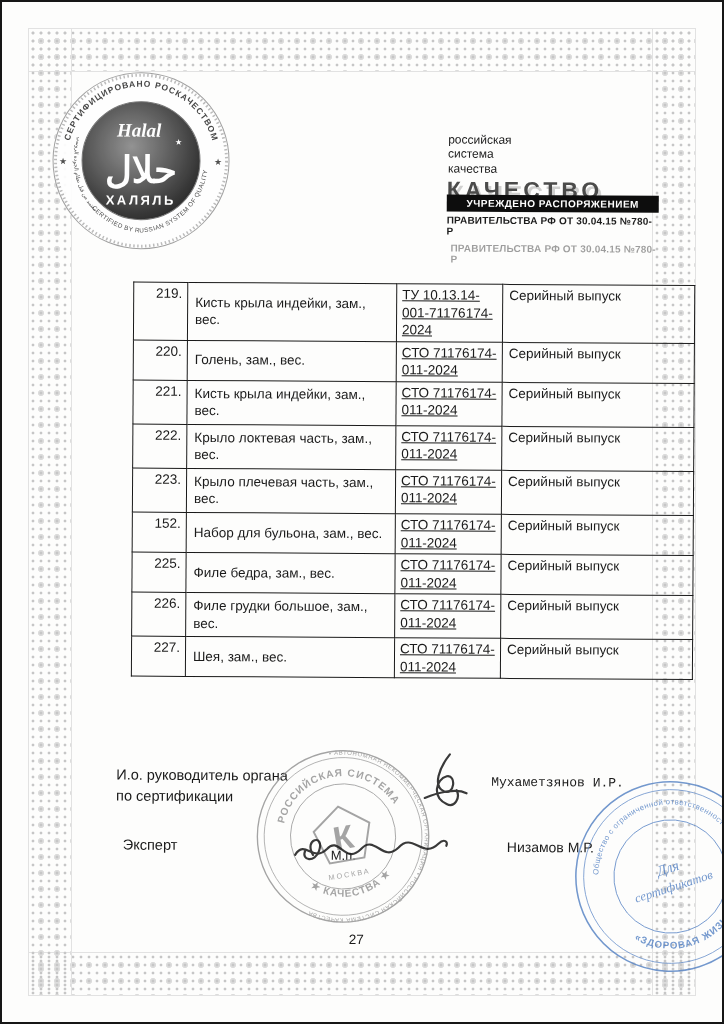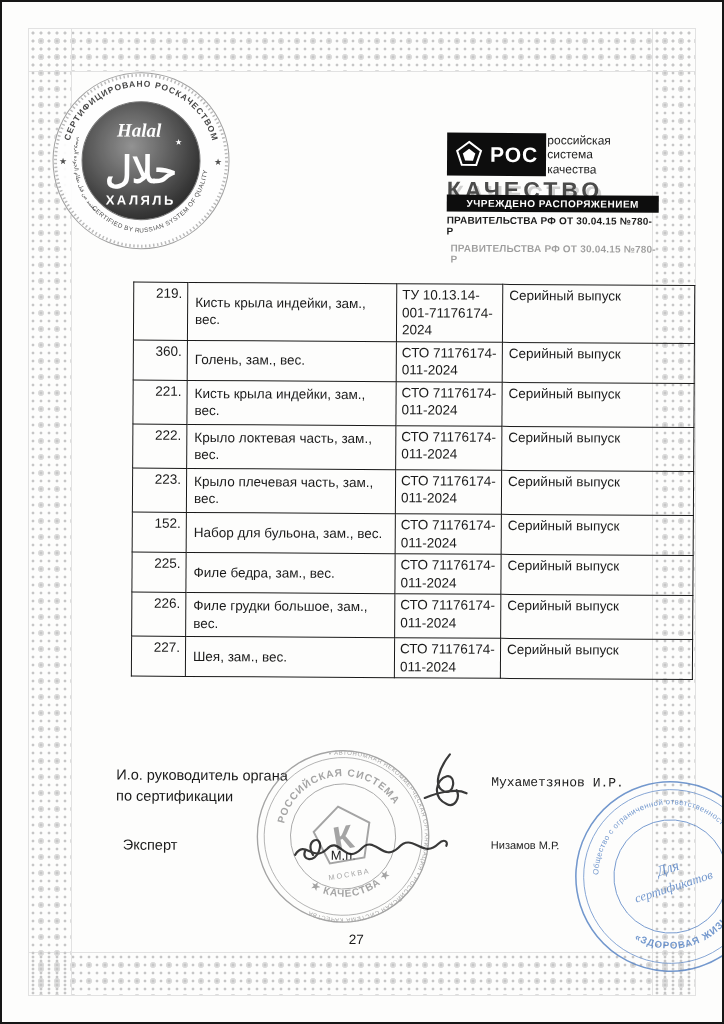--- a/index.html
+++ b/index.html
@@ -35,28 +35,28 @@
         letter-spacing:.5px;text-align:center;padding:3px 2px;z-index:2;}
   .ros-line2{font-size:10px;font-weight:bold;letter-spacing:.2px;margin-top:3px;text-align:left;}
   .ros-line2.ghost{opacity:.42;margin-top:6px;transform:translateX(4px);}
 
   
   table.cert{position:absolute;left:133px;top:281px;width:514px;border-collapse:collapse;
         font-size:13.5px;line-height:1.3;table-layout:fixed;}
   table.cert td{border:1px solid #1a1a1a;overflow-wrap:break-word;}
   td.c-num{width:46px;text-align:right;vertical-align:top;padding:2px 5px 2px 2px;}
   td.c-name{width:194px;vertical-align:middle;padding:4px 7px;}
-  td.c-std{width:95px;vertical-align:top;padding:2px 5px;}
+  td.c-std{width:95px;vertical-align:top;padding:2px 5px;text-decoration:underline;}
   td.c-issue{width:179px;vertical-align:top;padding:2px 6px;}
 
   
   .role1{position:absolute;left:119px;top:764px;font-size:14.5px;line-height:1.45;white-space:pre-line;}
   .name1{position:absolute;left:494px;top:772px;font-size:13px;font-family:Liberation Mono, monospace;}
   .role2{position:absolute;left:126px;top:836px;font-size:14.5px;}
-  .name2{position:absolute;left:494px;top:836px;font-size:11px;}
+  .name2{position:absolute;left:510px;top:836px;font-size:14px;}
   .mp{position:absolute;left:320px;top:846px;font-size:13px;z-index:1;margin-left:14px;}
   .page-number{position:absolute;left:0;right:0;top:930px;text-align:center;font-size:13.5px;}
 
   .gray-stamp{position:absolute;left:254px;top:742px;opacity:.8;transform:rotate(-10deg);z-index:2;}
   .blue-stamp{position:absolute;left:572px;top:770px;opacity:.78;transform:rotate(-18deg);z-index:2;}
   .sig-overlay{position:absolute;inset:0;pointer-events:none;z-index:3;}
 </style>
 </head>
 <body>
 
@@ -96,47 +96,40 @@
         <circle cx="90" cy="90" r="59" fill="url(#sealGrad)" stroke="#6e6e6e" stroke-width="1"></circle>
         <text x="88" y="66" text-anchor="middle" font-size="19" font-style="italic" font-weight="bold" font-family="Liberation Serif, serif" fill="#ffffff">Halal</text>
         <text x="124" y="74" font-size="8" fill="#ffffff">★</text>
         <text x="90" y="112" text-anchor="middle" font-size="37" font-weight="bold" fill="#ffffff">حلال</text>
         <text x="90" y="134" text-anchor="middle" font-size="13" font-weight="bold" letter-spacing="2.5" fill="#ffffff">ХАЛЯЛЬ</text>
       </svg>
     </div>
 
     <div class="ros-logo">
       <div class="ros-row">
-        <div class="ros-box">
-          <svg viewBox="0 0 40 40">
-            <polygon points="20,5 34,15.5 28.5,32 11.5,32 6,15.5" fill="none" stroke="#ffffff" stroke-width="2.4"></polygon>
-            <polygon points="20,13 27.4,18.6 24.6,27 15.4,27 12.6,18.6" fill="#ffffff"></polygon>
-          </svg>
-          <span class="ros-word">РОС</span>
-        </div>
         <div class="ros-sub">российская
 система
 качества</div>
       </div>
       <div class="kachestvo-ghost">КАЧЕСТВО</div>
       <div class="ros-strip">УЧРЕЖДЕНО РАСПОРЯЖЕНИЕМ</div>
       <div class="ros-line2">ПРАВИТЕЛЬСТВА РФ ОТ 30.04.15 №780-Р</div>
       <div class="ros-line2 ghost">ПРАВИТЕЛЬСТВА РФ ОТ 30.04.15 №780-Р</div>
     </div>
 
     <table class="cert">
       <tbody>
         <tr>
           <td class="c-num">219.</td>
           <td class="c-name">Кисть крыла индейки, зам., вес.</td>
           <td class="c-std">ТУ 10.13.14-001-71176174-2024</td>
           <td class="c-issue">Серийный выпуск</td>
         </tr>
         <tr>
-          <td class="c-num">360.</td>
+          <td class="c-num">220.</td>
           <td class="c-name">Голень, зам., вес.</td>
           <td class="c-std">СТО 71176174-011-2024</td>
           <td class="c-issue">Серийный выпуск</td>
         </tr>
         <tr>
           <td class="c-num">221.</td>
           <td class="c-name">Кисть крыла индейки, зам., вес.</td>
           <td class="c-std">СТО 71176174-011-2024</td>
           <td class="c-issue">Серийный выпуск</td>
         </tr>

